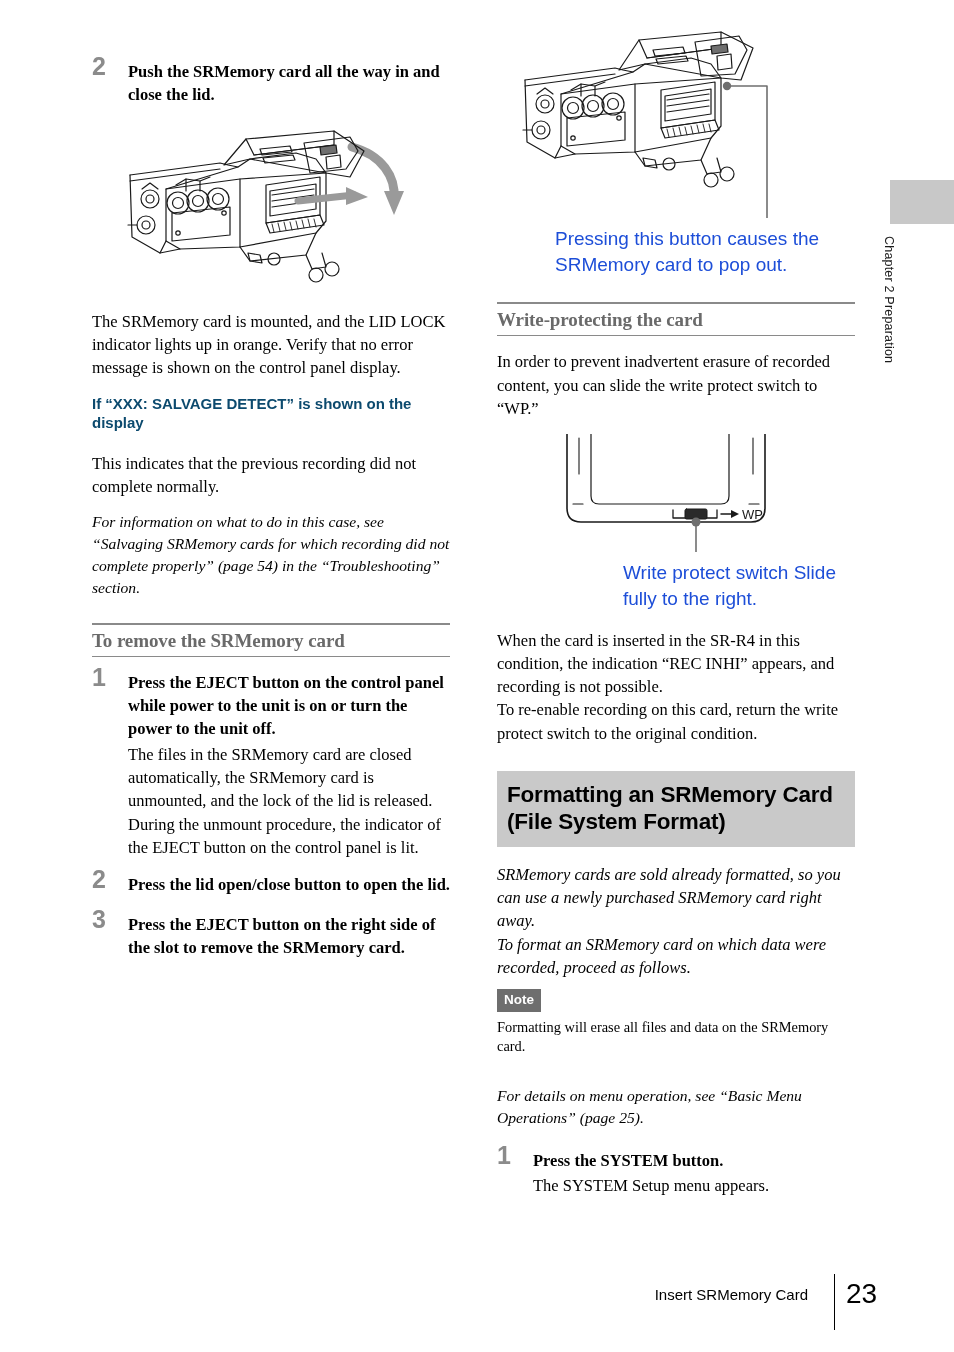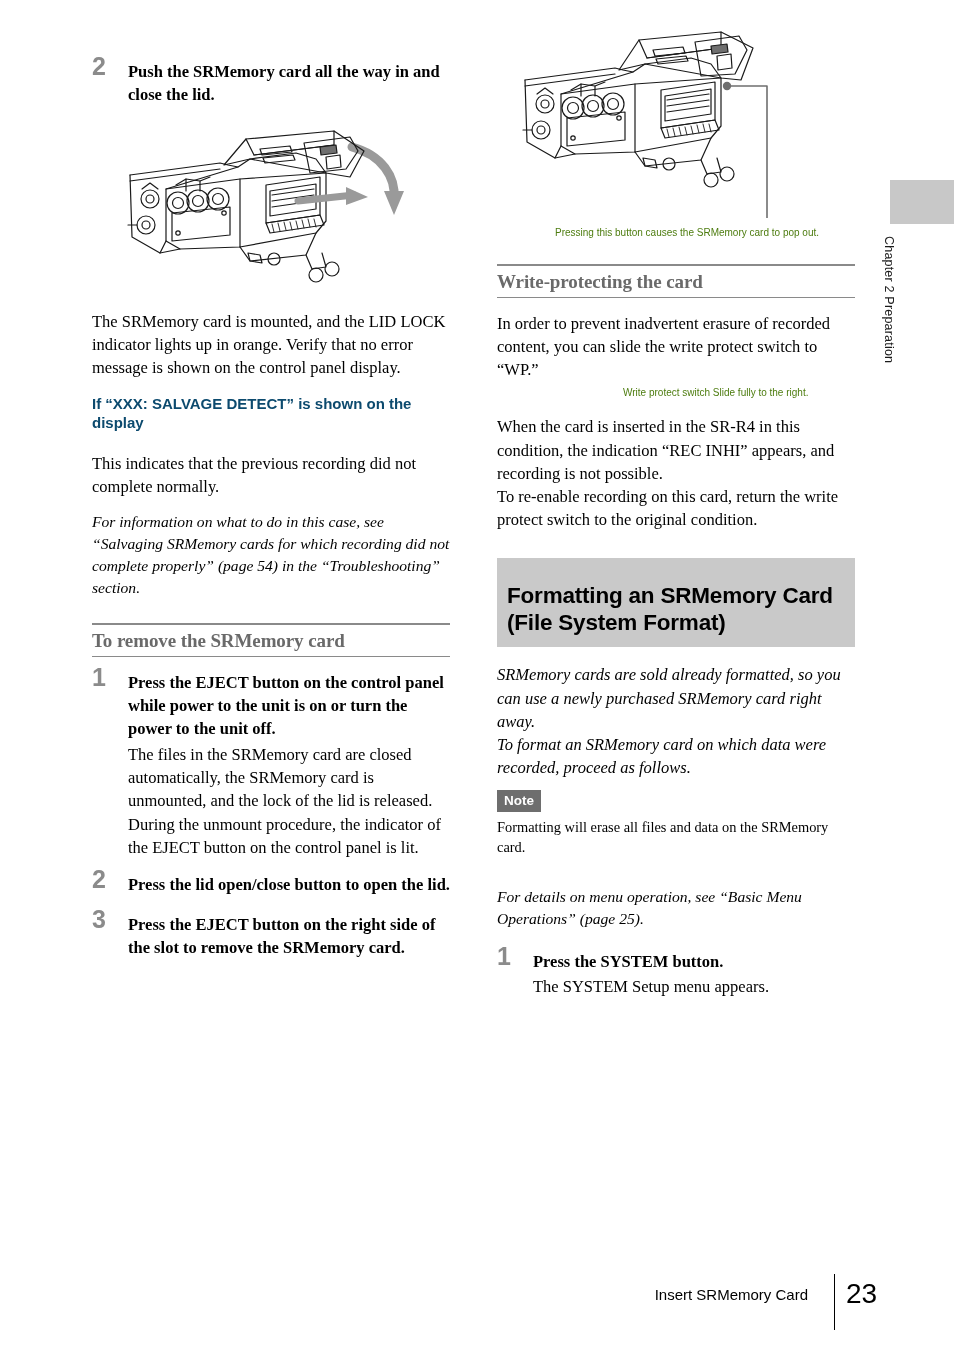--- a/index.html
+++ b/index.html
@@ -87,23 +87,23 @@
   
   p.body {
     font-size: 16.5px;
     line-height: 1.41;
     margin: 0 0 0 0;
   }
 
   
   .caption {
     font-family: "Liberation Sans", sans-serif;
-    font-size: 10px;
+    font-size: 19px;
     line-height: 1.38;
-    color: #4d7c0f;
+    color: #1d4ed8;
     margin: 0;
   }
 
   
   .badge {
     display: inline-block;
     background: #6e6e6e;
     color: #ffffff;
     font-family: "Liberation Sans", sans-serif;
     font-weight: bold;
@@ -147,21 +147,21 @@
     font-family: Liberation Serif, serif;
     font-weight: bold;
     font-size: 19px;
     color: #6a6a6a;
     letter-spacing: -0.1px;
   }
 
   
   .majorhead {
     background: #c9c9c9;
-    padding: 24px 10px 11px 10px;
+    padding: 10px 10px 11px 10px;
     margin: 26px 0 16px 0;
   }
   .majorhead span {
     display: block;
     font-family: "Liberation Sans", sans-serif;
     font-weight: bold;
     font-size: 22.5px;
     line-height: 1.22;
     color: #000;
     letter-spacing: -0.2px;
@@ -400,20 +400,46 @@
     </div>
 
     <p class="caption" style="margin-left:58px;">Pressing this button causes the SRMemory card to pop out.</p>
 
     <div class="subhead" style="margin-top:24px;">
       <span>Write-protecting the card</span>
     </div>
 
     <p class="body">In order to prevent inadvertent erasure of recorded content, you can slide the write protect switch to “WP.”</p>
 
+    <div class="illus" style="margin:14px 0 2px 64px;">
+      <svg width="230" height="118" viewBox="0 0 230 118" fill="none" stroke="#1a1a1a" stroke-width="1.6" stroke-linejoin="round" stroke-linecap="round">
+
+        <path d="M6 0 L6 74 Q6 88 20 88 L190 88 Q204 88 204 74 L204 0"></path>
+
+        <path d="M30 0 L30 62 Q30 70 38 70 L160 70 Q168 70 168 62 L168 0" stroke-width="1.2"></path>
+
+        <path d="M18 4 L18 40" stroke-width="1.1"></path>
+        <path d="M192 4 L192 40" stroke-width="1.1"></path>
+
+        <path d="M12 70 L22 70" stroke-width="1.2"></path>
+        <path d="M188 70 L198 70" stroke-width="1.2"></path>
+
+        <path d="M112 76 L112 84 L156 84 L156 76" stroke-width="1.3"></path>
+
+        <rect x="124" y="75" width="22" height="10" rx="1.5" fill="#2a2a2a" stroke="#1a1a1a" stroke-width="1"></rect>
+
+        <path d="M160 80 L172 80" stroke-width="1.5"></path>
+        <path d="M170 76 L178 80 L170 84 Z" fill="#1a1a1a" stroke="none"></path>
+
+        <text x="181" y="85" font-family="Liberation Sans, sans-serif" font-size="13" fill="#1a1a1a" stroke="none">WP</text>
+
+        <circle cx="135" cy="88" r="4.5" fill="#6f6f6f" stroke="none"></circle>
+        <path d="M135 92 L135 118" stroke="#6f6f6f" stroke-width="1.6"></path>
+      </svg>
+    </div>
 
     <p class="caption" style="margin-left:126px; margin-top:4px;">Write protect switch Slide fully to the right.</p>
 
     <p class="body" style="white-space:pre-line; margin-top:16px;">When the card is inserted in the SR-R4 in this condition, the indication “REC INHI” appears, and recording is not possible.
 To re-enable recording on this card, return the write protect switch to the original condition.</p>
 
     <div class="majorhead">
       <span>Formatting an SRMemory Card</span>
       <span>(File System Format)</span>
     </div>

